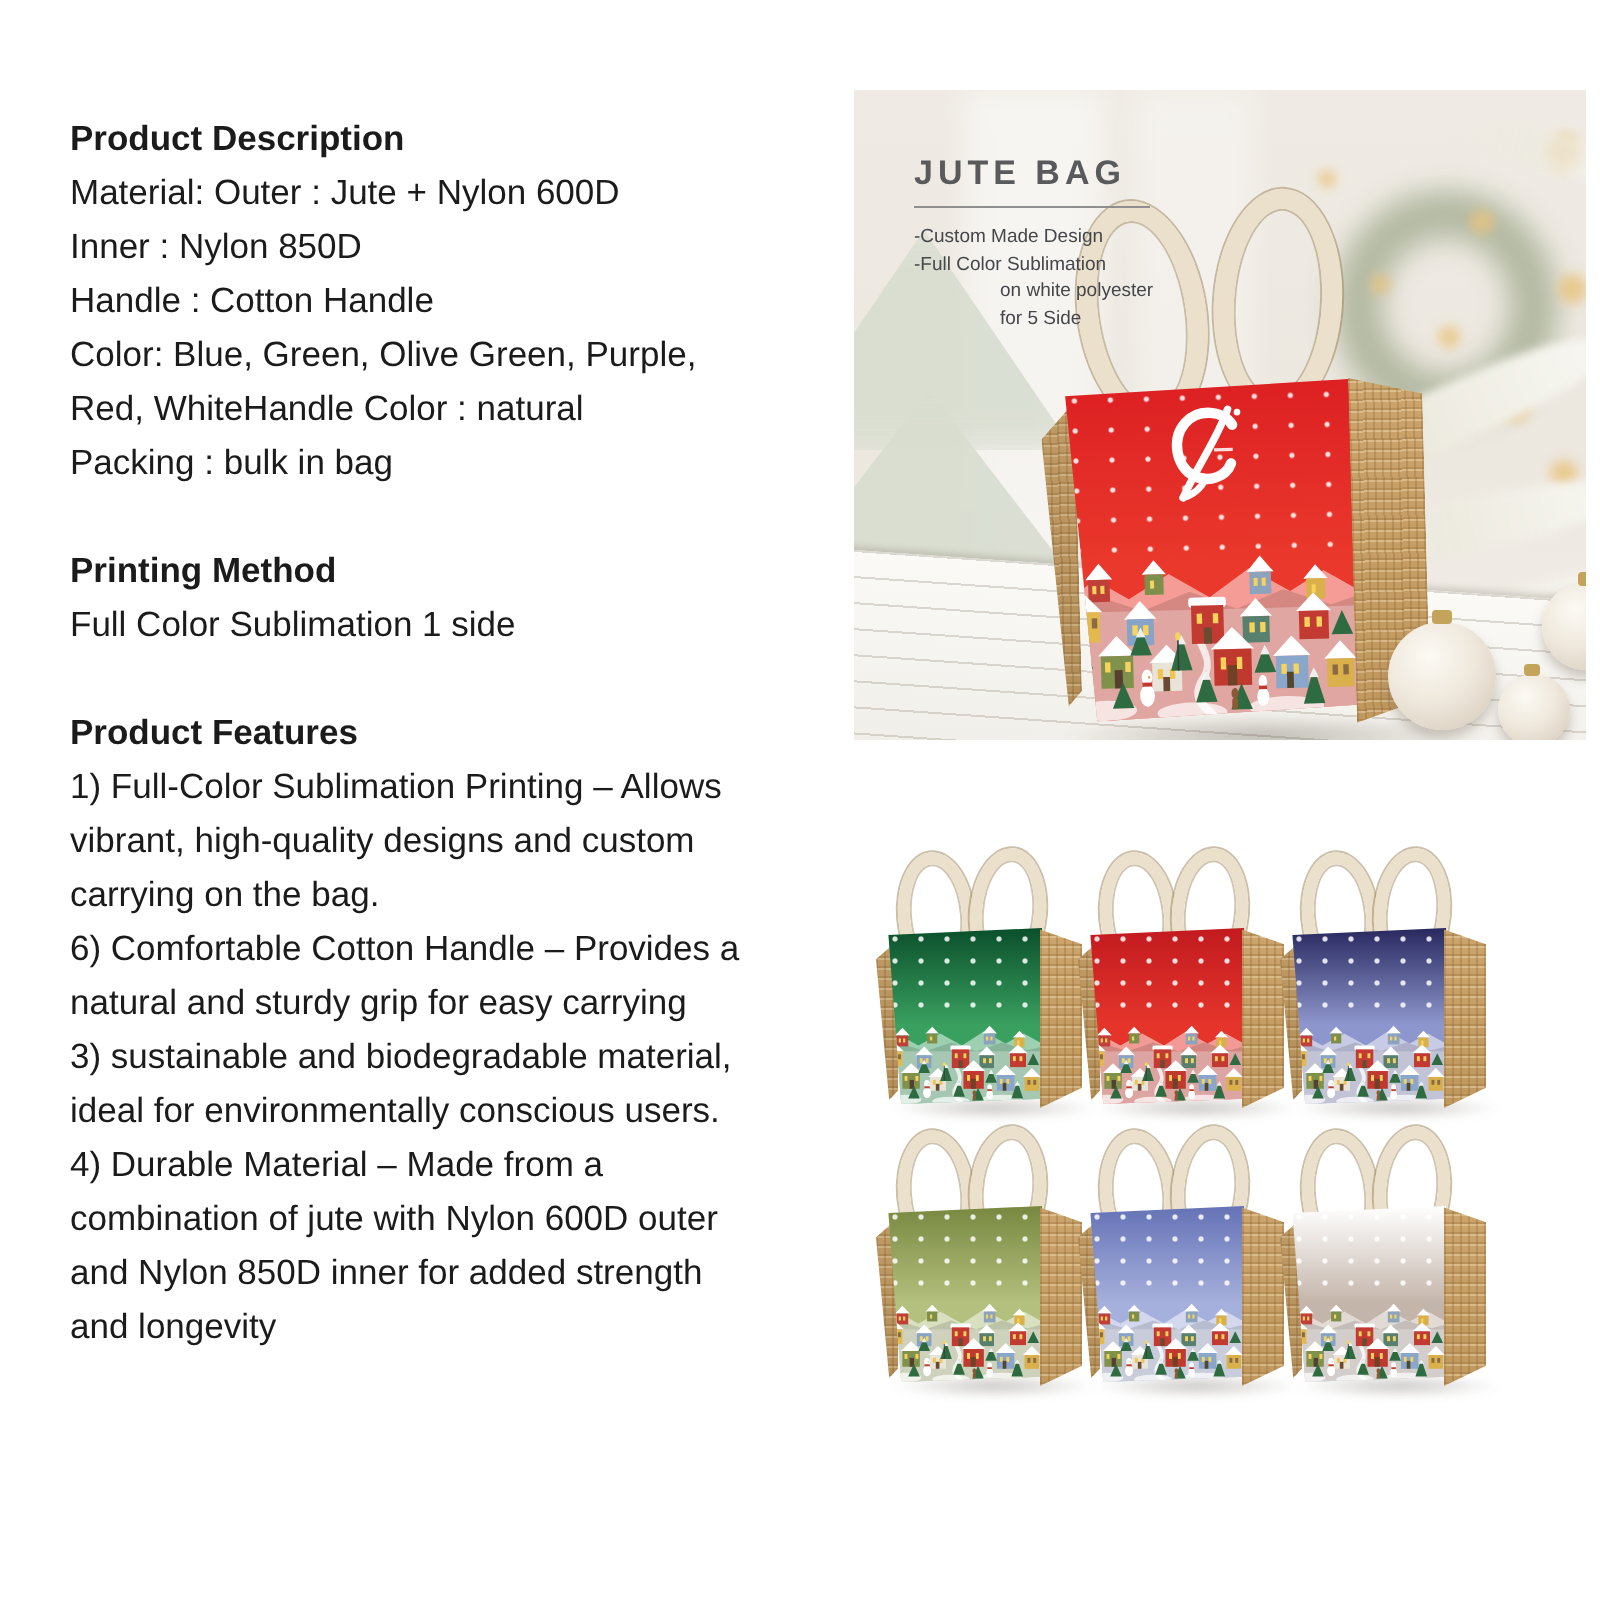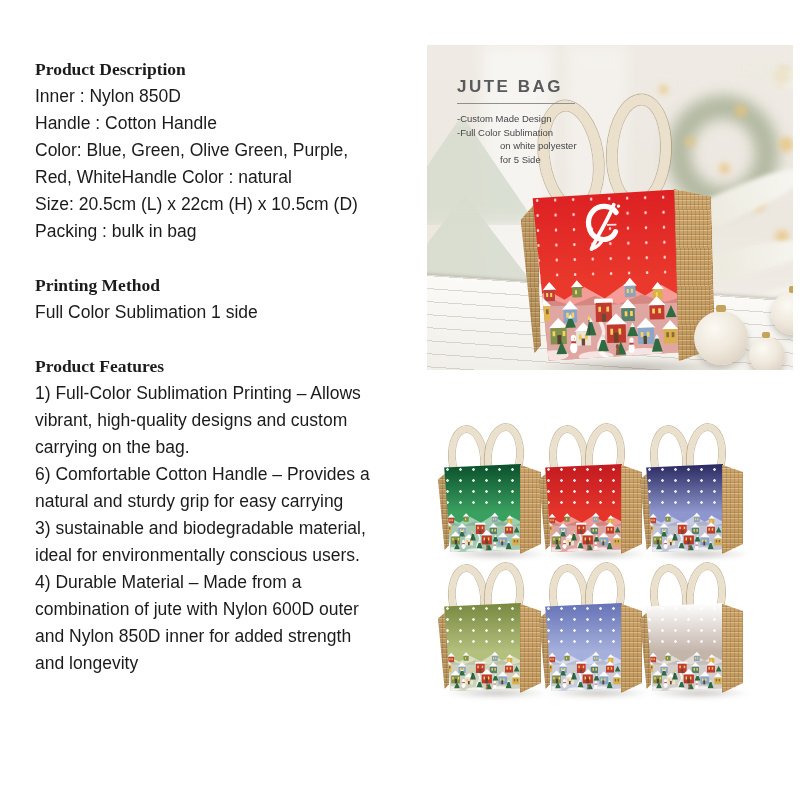--- a/index.html
+++ b/index.html
@@ -3,21 +3,21 @@
 <meta charset="utf-8">
 <style>
   * { margin:0; padding:0; box-sizing:border-box; }
   html,body { width:800px; height:800px; background:#ffffff; overflow:hidden;
     font-family:"Liberation Sans", sans-serif; }
   .page { position:relative; width:800px; height:800px; background:#ffffff; }
 
   
   .left-col { position:absolute; left:35px; top:56px; width:405px; color:var(--c-text,#1b1b1b); }
   .section { margin-bottom:27px; }
-  .section h2 { font-size:17.5px; line-height:27px; font-weight:700;font-family:Liberation Serif, serif; }
+  .section h2 { font-size:17.5px; line-height:27px; font-weight:700; }
   .line { font-size:17.5px; line-height:27px; font-weight:400; white-space:nowrap; }
 
   
   .hero { position:absolute; left:427px; top:45px; width:366px; height:325px; overflow:hidden;
     background:linear-gradient(180deg,#efebe4 0%,#ece7df 55%,#f3f0ea 100%); }
   .mantle { position:absolute; background:rgba(255,255,255,.5); filter:blur(7px); }
   .m1 { left:55px; top:0; width:70px; height:250px; }
   .m2 { left:140px; top:0; width:60px; height:230px; background:rgba(255,255,255,.35); }
   .tree-tier { position:absolute; background:#d8ddd0; filter:blur(8px); opacity:.9;
     clip-path:polygon(50% 0,100% 100%,0 100%); }
@@ -203,25 +203,25 @@
     <rect x="24" y="22" width="9" height="1.6" fill="#ffffff" opacity="0.85"></rect>
   </symbol>
 </svg>
 
 <div class="page">
 
   <section class="left-col">
     <div class="section">
       <h2>Product Description</h2>
       <div>
+          <div class="line">Material: Outer : Jute + Nylon 600D</div>
           <div class="line">Inner : Nylon 850D</div>
           <div class="line">Handle : Cotton Handle</div>
           <div class="line">Color: Blue, Green, Olive Green, Purple,</div>
           <div class="line">Red, WhiteHandle Color : natural</div>
-          <div class="line">Size: 20.5cm (L) x 22cm (H) x 10.5cm (D)</div>
           <div class="line">Packing : bulk in bag</div>
         </div>
     </div>
     <div class="section">
       <h2>Printing Method</h2>
       <div>
           <div class="line">Full Color Sublimation 1 side</div>
         </div>
     </div>
     <div class="section">

